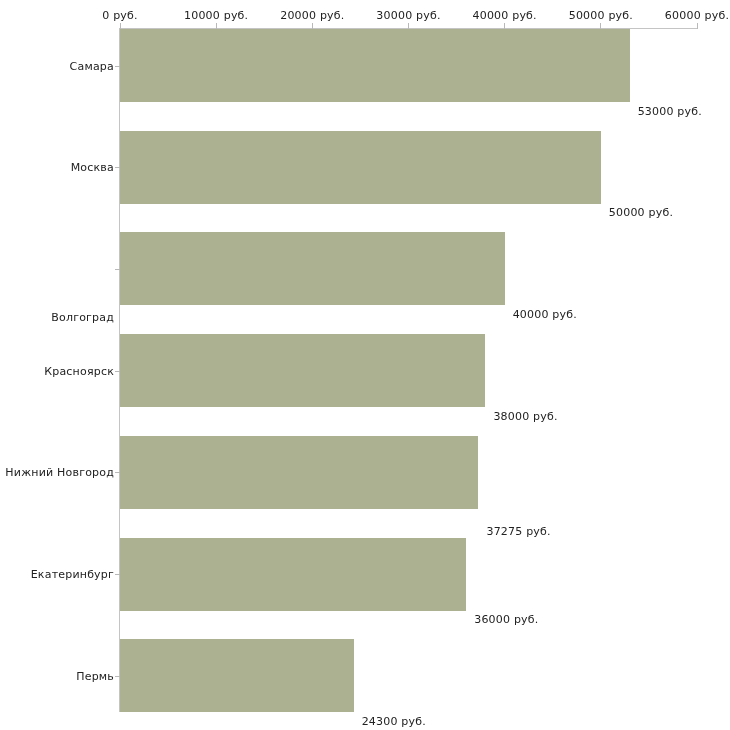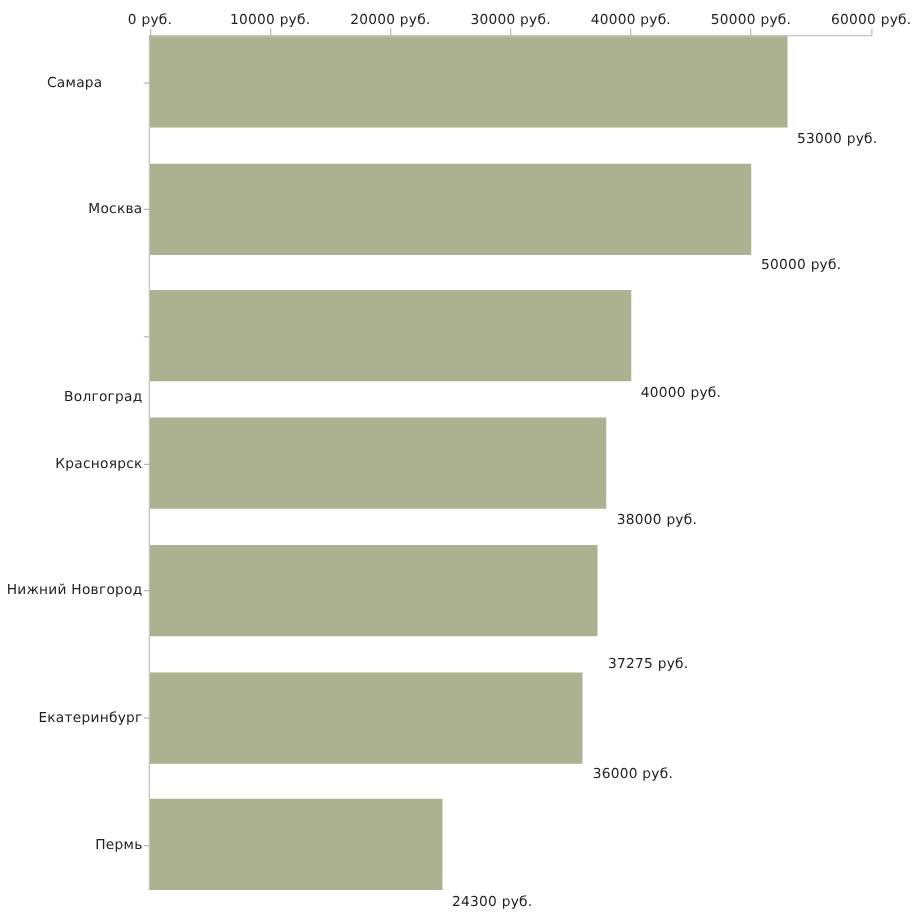--- a/index.html
+++ b/index.html
@@ -76,21 +76,21 @@
     <div class="tick-mark" style="left: 408px; top: 23px; height: 6px;"></div>
     <div class="tick-label" style="left: 408.5px; top: 9px;">30000 руб.</div>
     <div class="tick-mark" style="left: 504.167px; top: 23px; height: 6px;"></div>
     <div class="tick-label" style="left: 504.667px; top: 9px;">40000 руб.</div>
     <div class="tick-mark" style="left: 600.333px; top: 23px; height: 6px;"></div>
     <div class="tick-label" style="left: 600.833px; top: 9px;">50000 руб.</div>
     <div class="tick-mark" style="left: 696.5px; top: 23px; height: 6px;"></div>
     <div class="tick-label" style="left: 697px; top: 9px;">60000 руб.</div>
     <div class="bar" style="left: 120px; top: 29px; width: 509.683px; height: 73px; background: rgb(172, 177, 145);"></div>
     <div class="cat-tick" style="left: 115px; top: 66px;"></div>
-    <div class="cat-label" style="right: 648px; top: 65.5px;">Самара</div>
+    <div class="cat-label" style="right: 616px; top: 65.5px;">Самара</div>
     <div class="bar-value" style="left: 637.683px; top: 65.5px;">53000 руб.</div>
     <div class="bar" style="left: 120px; top: 130.7px; width: 480.833px; height: 73px; background: rgb(172, 177, 145);"></div>
     <div class="cat-tick" style="left: 115px; top: 167px;"></div>
     <div class="cat-label" style="right: 616px; top: 167.2px;">Москва</div>
     <div class="bar-value" style="left: 608.833px; top: 167.2px;">50000 руб.</div>
     <div class="bar" style="left: 120px; top: 232.4px; width: 384.667px; height: 73px; background: rgb(172, 177, 145);"></div>
     <div class="cat-tick" style="left: 115px; top: 269px;"></div>
     <div class="cat-label" style="right: 616px; top: 268.9px; margin-top: 48px;">Волгоград</div>
     <div class="bar-value" style="left: 512.667px; top: 268.9px;">40000 руб.</div>
     <div class="bar" style="left: 120px; top: 334.1px; width: 365.433px; height: 73px; background: rgb(172, 177, 145);"></div>

